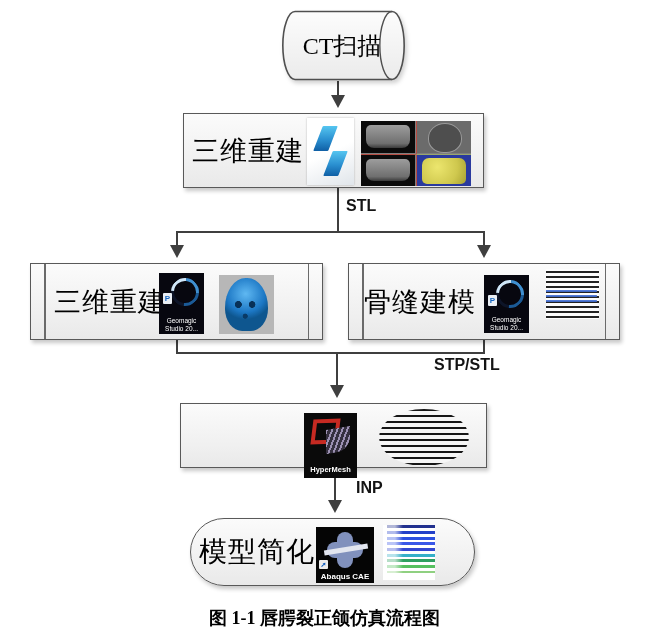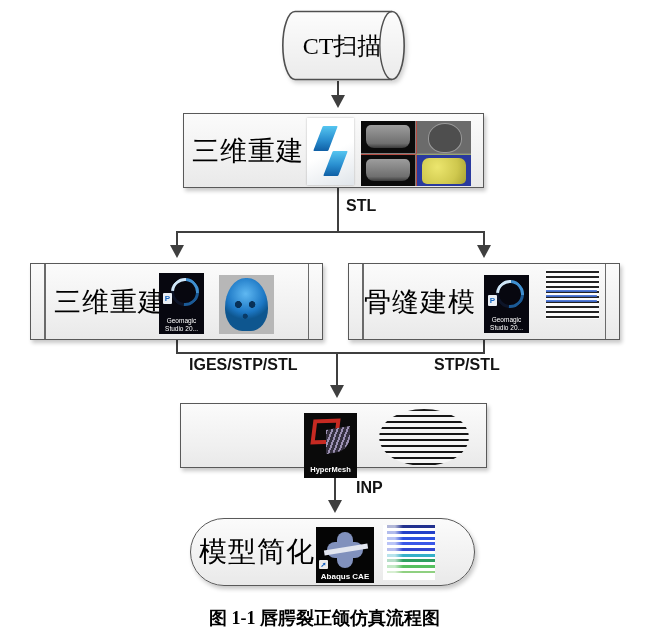--- a/index.html
+++ b/index.html
@@ -232,21 +232,20 @@
     <div class="node-label" style="left:15px;">骨缝建模</div>
     <div class="soft-icon geomagic" style="left:135px; top:11px; width:45px; height:58px;">
       <div class="swirl"></div>
       <div class="pfile">P</div>
       <div class="icon-text l1">Geomagic</div>
       <div class="icon-text l2">Studio 20...</div>
     </div>
     <div class="soft-icon suture-img" style="left:197px; top:5px; width:53px; height:50px;"></div>
   </div>
 
-  <div class="edge-label" style="left:189px; top:356px;">IGES/STP/STL</div>
   <div class="edge-label" style="left:388px; top:356px;margin-left:46px;">STP/STL</div>
 
   <div class="node" style="left:180px; top:403px; width:307px; height:65px;">
     <div class="soft-icon hypermesh" style="left:123px; top:9px; width:53px; height:65px;">
       <div class="frame"></div>
       <div class="fan"></div>
       <div class="icon-text">HyperMesh</div>
     </div>
     <div class="soft-icon mesh-sphere" style="left:198px; top:5px; width:90px; height:57px;"></div>
   </div>

